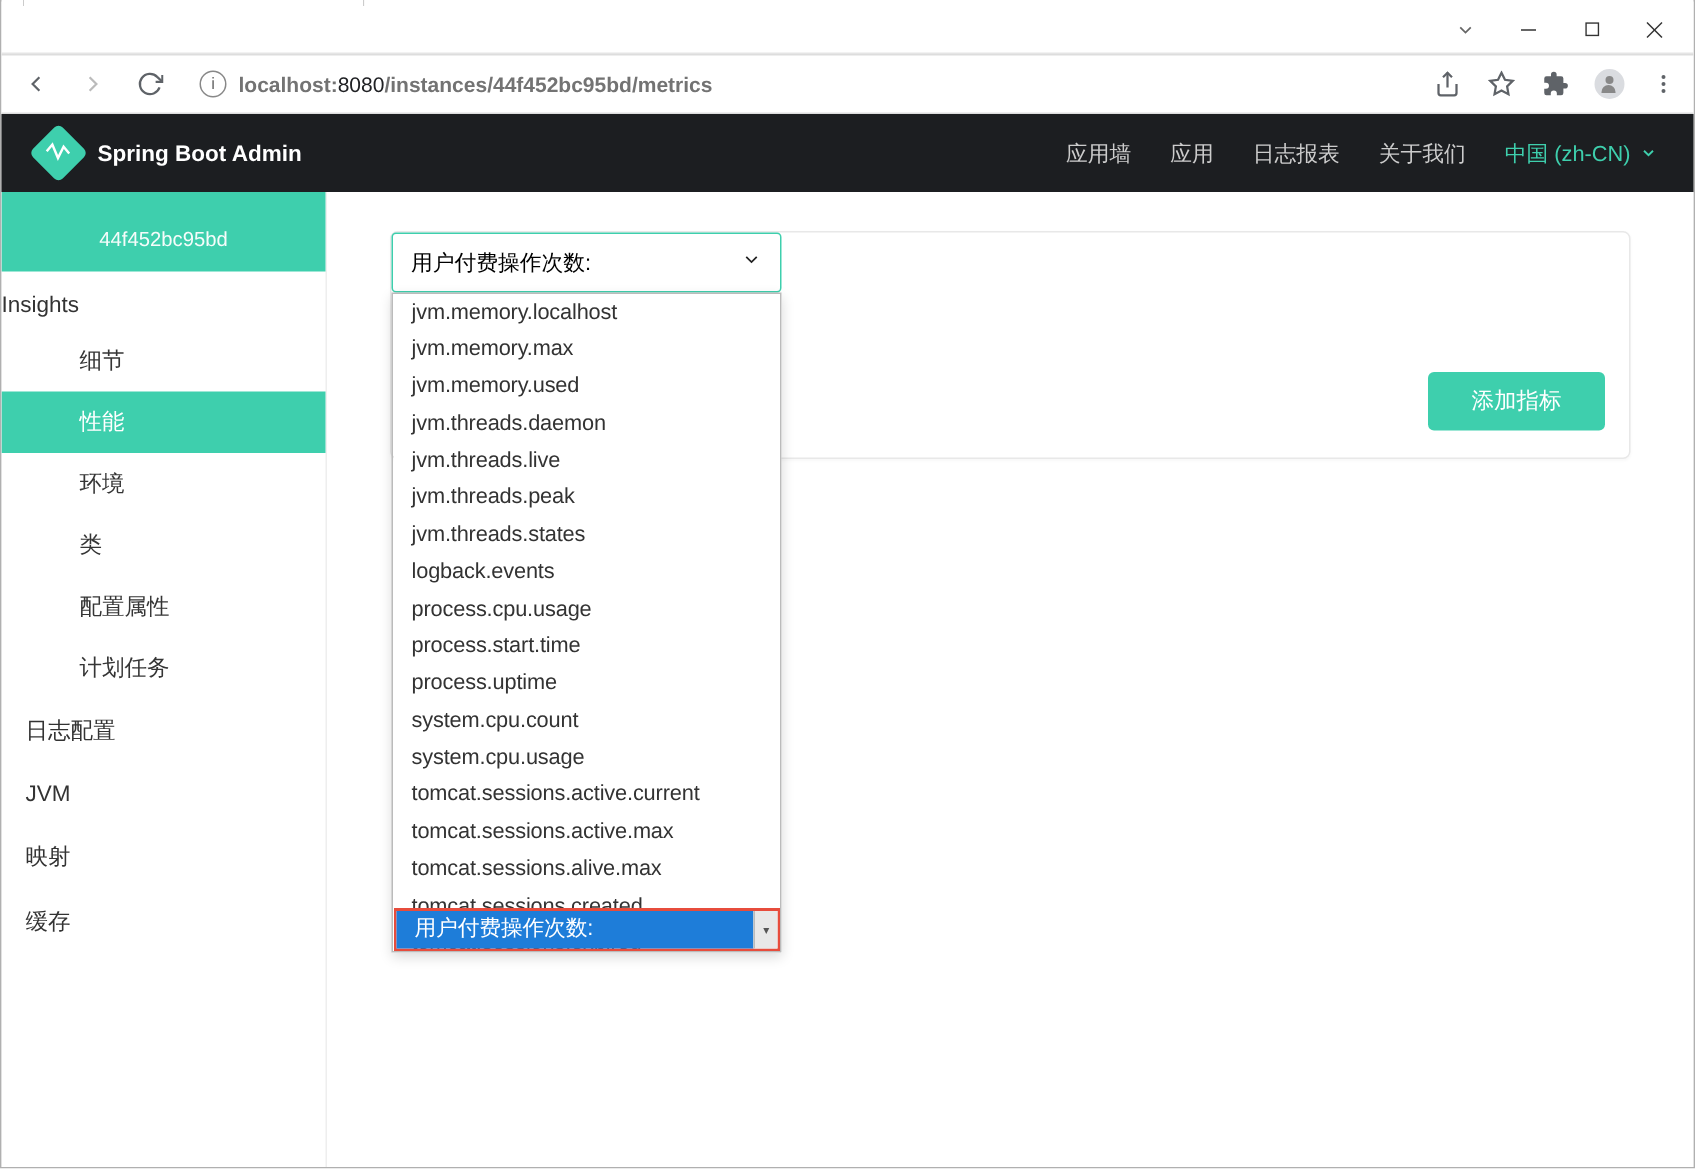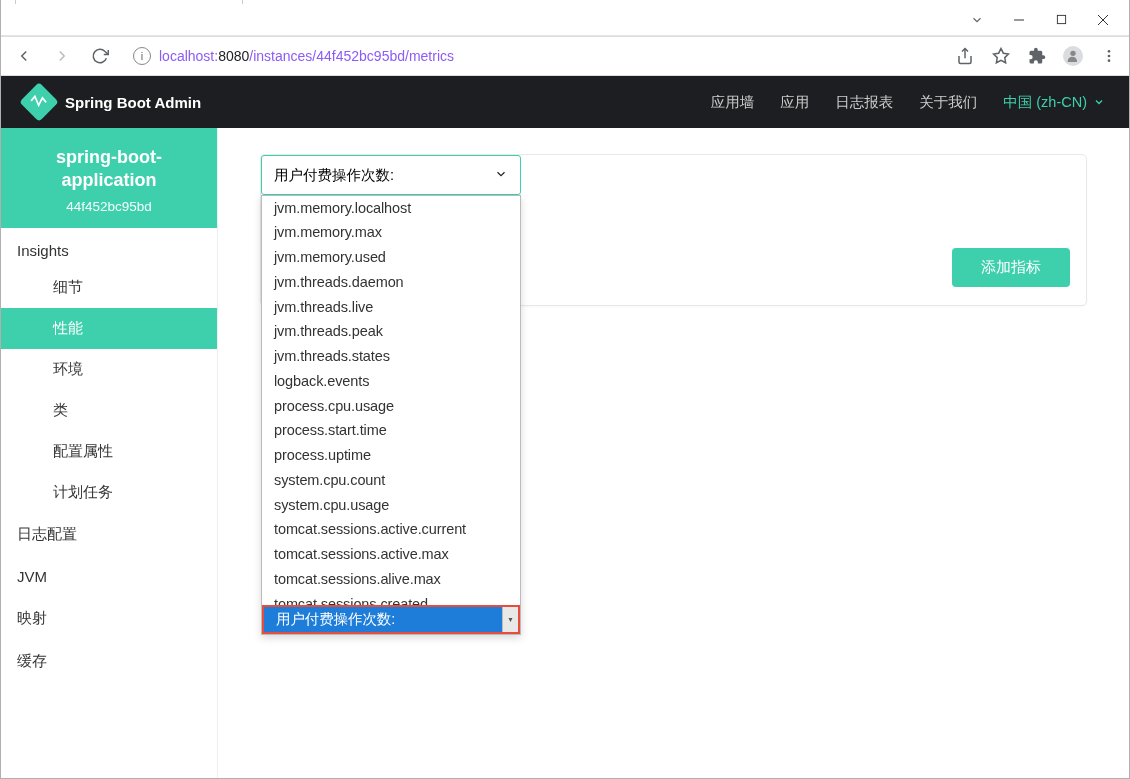--- a/index.html
+++ b/index.html
@@ -12,21 +12,21 @@
     .tab-row { height: 35px; display: flex; align-items: flex-end; padding-left: 14px; background: #fff; position: relative; top: -32px; margin-bottom: -32px; }
     .browser-tab { height: 34px; width: 228px; background: #fff; border: 1px solid #ccc; border-bottom: none; border-top-left-radius: 8px; border-top-right-radius: 8px; display: flex; align-items: center; padding: 0 10px; gap: 8px; }
     .new-tab { width: 28px; height: 28px; display: flex; align-items: center; justify-content: center; color: #555; cursor: pointer; margin-left: 6px; font-size: 18px; }
 
     .addr-bar { height: 40px; border-top: 1px solid #ddd; border-bottom: 1px solid #ddd; display: flex; align-items: center; padding: 0 10px; gap: 12px; background: #fff; }
     .nav-btn { width: 26px; height: 26px; display: flex; align-items: center; justify-content: center; color: #555; cursor: pointer; border-radius: 50%; }
     .nav-btn.disabled { color: #bbb; }
     .url-box { flex: 1; display: flex; align-items: center; gap: 8px; height: 30px; padding: 0 8px; font-size: 14px; color: #555; }
     .url-icon { width: 18px; height: 18px; display: flex; align-items: center; justify-content: center; border: 1px solid #888; border-radius: 50%; font-size: 11px; color: #666; }
     .url-text { color: #202124; }
-    .url-text .dim { color: #8b5cf6; }
+    .url-text .dim { color: #737373; font-weight: bold; }
     .right-icons { display: flex; gap: 16px; align-items: center; color: #5f6368; }
     .right-icons span { cursor: pointer; display: flex; align-items: center; justify-content: center; width: 20px; height: 20px; }
     .avatar-circle { width: 24px; height: 24px; border-radius: 50%; background: #dadce0; display: flex; align-items: center; justify-content: center; }
 
     
     .app-header { height: 52px; background: #1c1e21; display: flex; align-items: center; padding: 0 24px 0 24px; color: #fff; }
     .brand { display: flex; align-items: center; gap: 12px; }
     .brand-logo { width: 28px; height: 28px; background: #3ecfad; border-radius: 4px; transform: rotate(45deg); display: flex; align-items: center; justify-content: center; }
     .brand-logo-inner { transform: rotate(-45deg); }
     .brand-logo svg { width: 18px; height: 18px; stroke: #fff; stroke-width: 2.2; fill: none; }
@@ -35,21 +35,21 @@
     .header-nav-item { cursor: pointer; display: flex; align-items: center; gap: 6px; }
     .header-nav-item.lang { color: #3ecfad; }
 
     .app-body { flex: 1; display: flex; overflow: hidden; position: relative; }
 
     
     .sidebar { width: 217px; background: #fff; border-right: 1px solid #eee; display: flex; flex-direction: column; }
     .sb-app-box { background: #3ecfad; color: #fff; padding: 18px 10px 14px; text-align: center; }
     .sb-app-name { font-size: 18px; font-weight: 600; line-height: 1.3; }
     .sb-app-id { font-size: 13.5px; margin-top: 6px; opacity: 0.95; }
-    .sb-section { padding: 14px 16px 8px; font-size: 15px; color: #333; font-weight: 500; }
+    .sb-section { padding: 14px 0 8px; font-size: 15px; color: #333; font-weight: 500; }
     .sb-item { padding: 11px 16px 11px 52px; font-size: 15px; color: #353535; cursor: pointer; }
     .sb-item.active { background: #3ecfad; color: #fff; }
     .sb-top-item { padding: 12px 16px; font-size: 15px; color: #333; cursor: pointer; }
 
     
     .main { flex: 1; padding: 26px 42px; position: relative; background: #fff; }
     .metric-card { background: #fff; border: 1px solid #e8e8e8; border-radius: 5px; box-shadow: 0 1px 2px rgba(0,0,0,0.03); padding: 0; position: relative; height: 152px; }
     .select-wrap { position: absolute; left: 0; top: 0; width: 256px; }
     .select-box { width: 260px; height: 40px; border: 1.4px solid #3ecfad; border-radius: 3px; display: flex; align-items: center; justify-content: space-between; padding: 0 12px; background: #fff; cursor: pointer; font-size: 14.5px; position: relative; z-index: 5; }
     .select-arrow svg { width: 14px; height: 14px; stroke: #222; stroke-width: 2; fill: none; }
@@ -177,21 +177,20 @@
         <svg width="12" height="12" viewBox="0 0 24 24" fill="none" stroke="#3ecfad" stroke-width="2.5">
             <polyline points="6 9 12 15 18 9"></polyline>
           </svg>
       </span>
     </div>
   </div>
 
   <div class="app-body">
     <div class="sidebar">
       <div class="sb-app-box">
-        <div class="sb-app-name">spring-boot-application</div>
         <div class="sb-app-id">44f452bc95bd</div>
       </div>
       <div class="sb-section">Insights</div>
       <div class="sb-item">细节</div>
       <div class="sb-item active">性能</div>
       <div class="sb-item">环境</div>
       <div class="sb-item">类</div>
       <div class="sb-item">配置属性</div>
       <div class="sb-item">计划任务</div>
       <div class="sb-top-item">日志配置</div>

